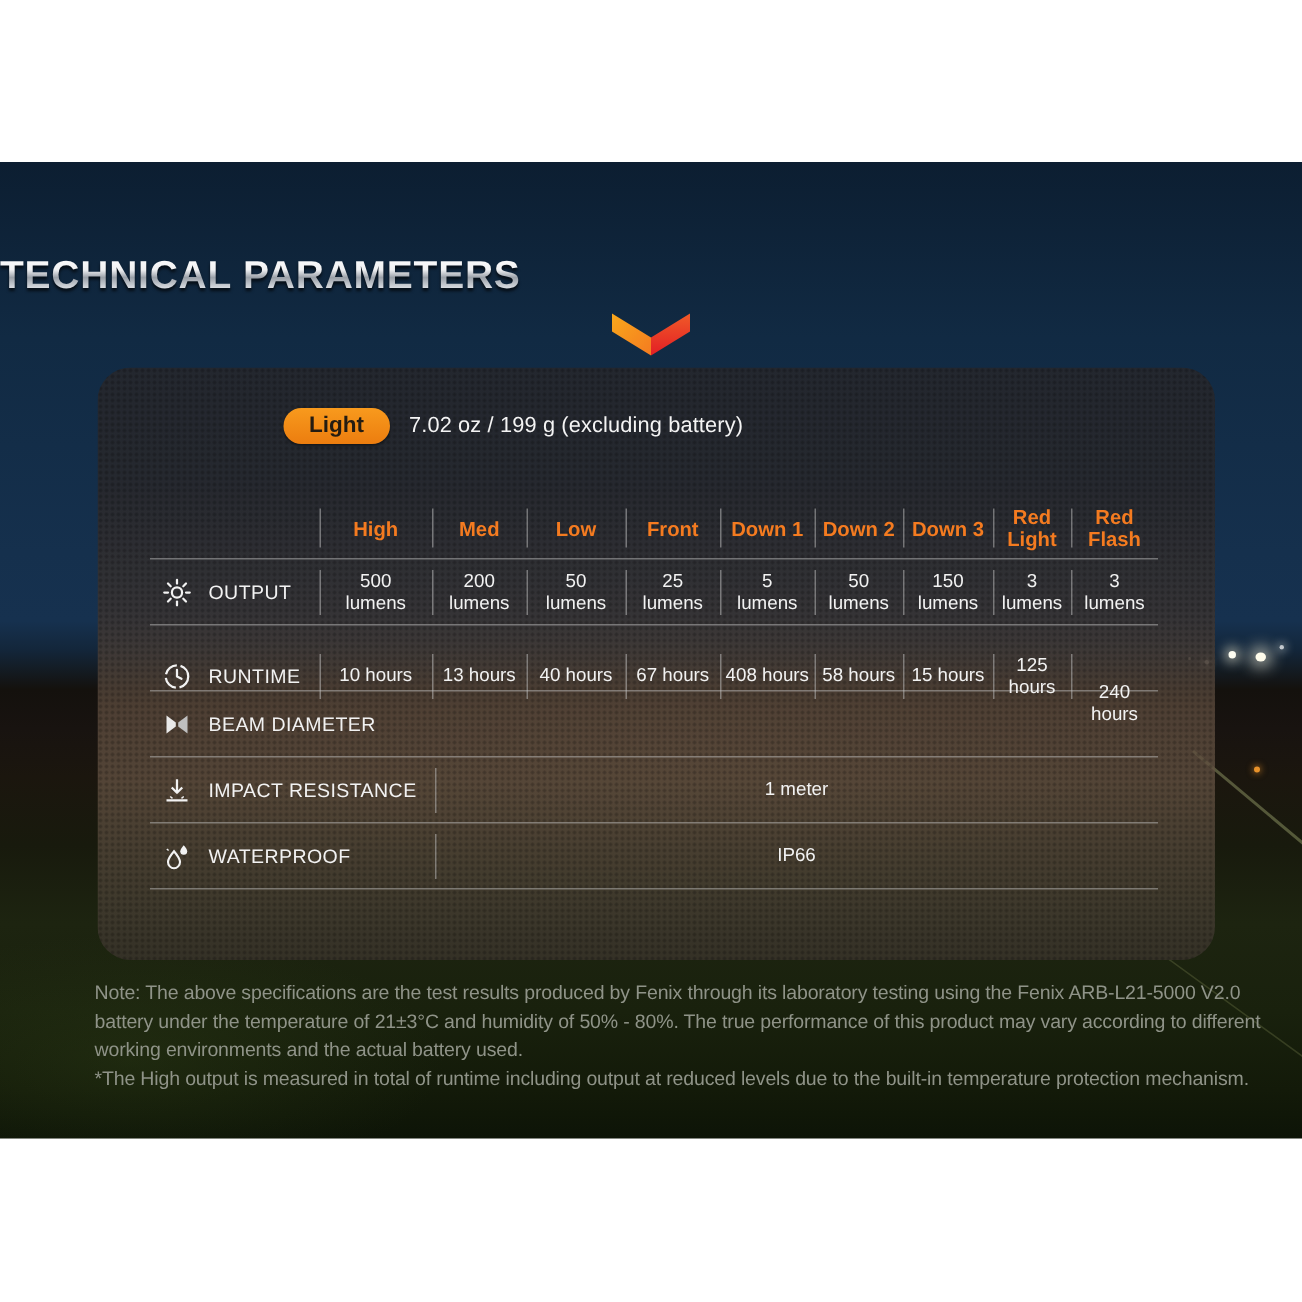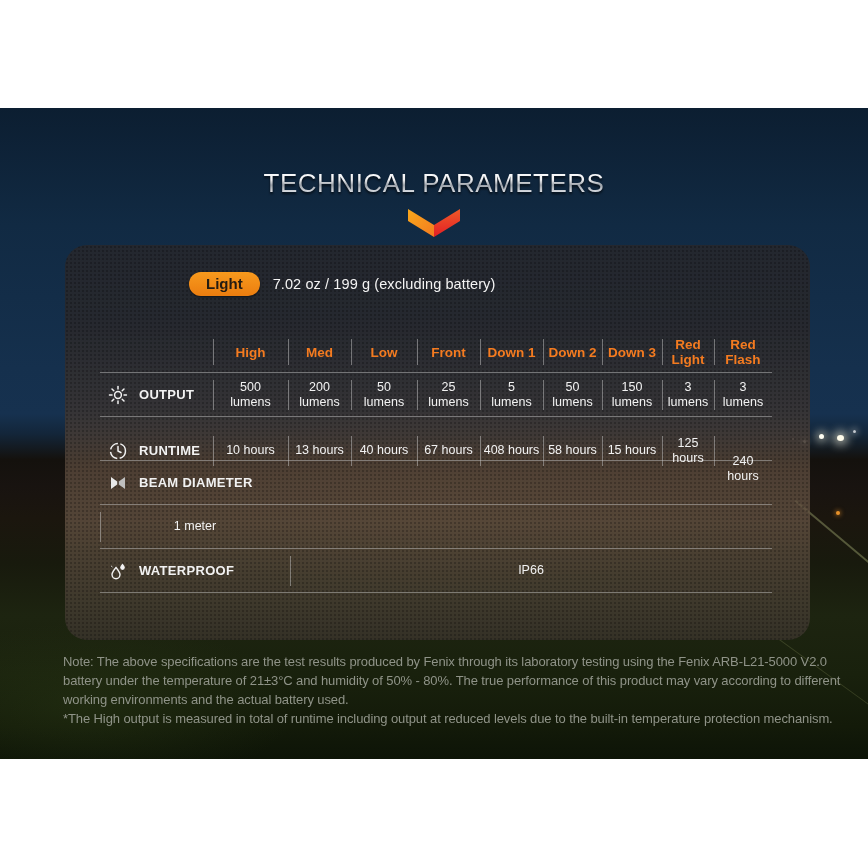--- a/index.html
+++ b/index.html
@@ -21,22 +21,22 @@
         #0c1e31 0%, #112a43 18%, #15304d 40%, #16314f 47%,
         #13263a 50%, #14110d 54%, #181310 58%, #1b160e 63%,
         #181a0d 70%, #1d2410 78%, #19210d 87%, #131a09 95%, #0d1407 100%);
   }
   .light { position:absolute; border-radius:50%; }
   .rope { position:absolute; transform-origin:left top; }
 
   
   .title {
     position:absolute; left:0; top:60px; width:100%;
-    text-align:center;
-    font-size:26px; font-weight:normal; letter-spacing:0.5px;
+    text-align:left;
+    font-size:26px; font-weight:bold; letter-spacing:0.5px;
     background:linear-gradient(180deg,#ffffff 5%,#f0f1f3 38%,#9aa0a8 55%,#d9dde2 78%,#b9bec6 100%);
     -webkit-background-clip:text; background-clip:text; color:transparent;
     filter:drop-shadow(0 2px 1px rgba(0,0,0,0.65));
   }
   .chevron { position:absolute; left:405px; top:100px; }
 
   
   .panel {
     position:absolute; left:65px; top:137px; width:745px; height:395px;
     border-radius:22px;
@@ -82,21 +82,21 @@
   .t-cell.divided::before {
     content:""; position:absolute; left:-0.5px; top:50%; transform:translateY(-50%);
     width:1px; height:30px; background:rgba(195,195,195,0.5);
   }
   .t-head .t-cell { color:#f47b20; font-weight:bold; font-size:13.5px; line-height:15px; }
   .t-head .t-cell.divided::before { height:26px; }
   .label-cell {
     display:flex; flex-direction:row; justify-content:flex-start; align-items:center;
     gap:10px; padding-left:7px; text-align:left;
   }
-  .row-label { font-weight:bold; font-size:13px; letter-spacing:0.3px; white-space:nowrap; }
+  .row-label { font-weight:normal; font-size:13px; letter-spacing:0.3px; white-space:nowrap; }
   .icon { width:22px; height:22px; flex:0 0 22px; display:flex; align-items:center; justify-content:center; }
 
   
   .notes {
     position:absolute; left:63px; top:544px; width:778px;
     color:#8f9388; font-size:13px; line-height:19px; letter-spacing:-0.1px;
   }
 </style>
 </head>
 <body>
@@ -258,20 +258,32 @@
             <svg width="20" height="20" viewBox="0 0 20 20">
               <polygon points="3,4 9.2,8.6 9.2,11.4 3,16" fill="#e9e9e9"></polygon>
               <polygon points="17,4 10.8,8.6 10.8,11.4 17,16" fill="#bfbfbf"></polygon>
             </svg>
           </span>
           <span class="row-label">BEAM DIAMETER</span>
         </div>
       </div>
 
       <div class="t-row t-data merged">
+        <div class="t-cell label-cell">
+          <span class="icon">
+            <svg width="20" height="20" viewBox="0 0 20 20" fill="none" stroke="#f2f2f2" stroke-width="1.5">
+              <line x1="10" y1="2.5" x2="10" y2="10.5"></line>
+              <polyline points="6.5,8 10,11.5 13.5,8" fill="none" stroke-linejoin="round"></polyline>
+              <line x1="3" y1="16.5" x2="17" y2="16.5"></line>
+              <line x1="5.5" y1="14" x2="7" y2="15.2" stroke-width="1"></line>
+              <line x1="14.5" y1="14" x2="13" y2="15.2" stroke-width="1"></line>
+            </svg>
+          </span>
+          <span class="row-label">IMPACT RESISTANCE</span>
+        </div>
         <div class="t-cell divided">
             <span>1 meter</span>
           </div>
       </div>
 
       <div class="t-row t-data merged">
         <div class="t-cell label-cell">
           <span class="icon">
             <svg width="20" height="20" viewBox="0 0 20 20">
               <path d="M8 6.5 C10.5 9.5 12 11.6 12 13.6 A4 4.2 0 1 1 4 13.6 C4 11.6 5.5 9.5 8 6.5 Z" fill="none" stroke="#f2f2f2" stroke-width="1.4"></path>

